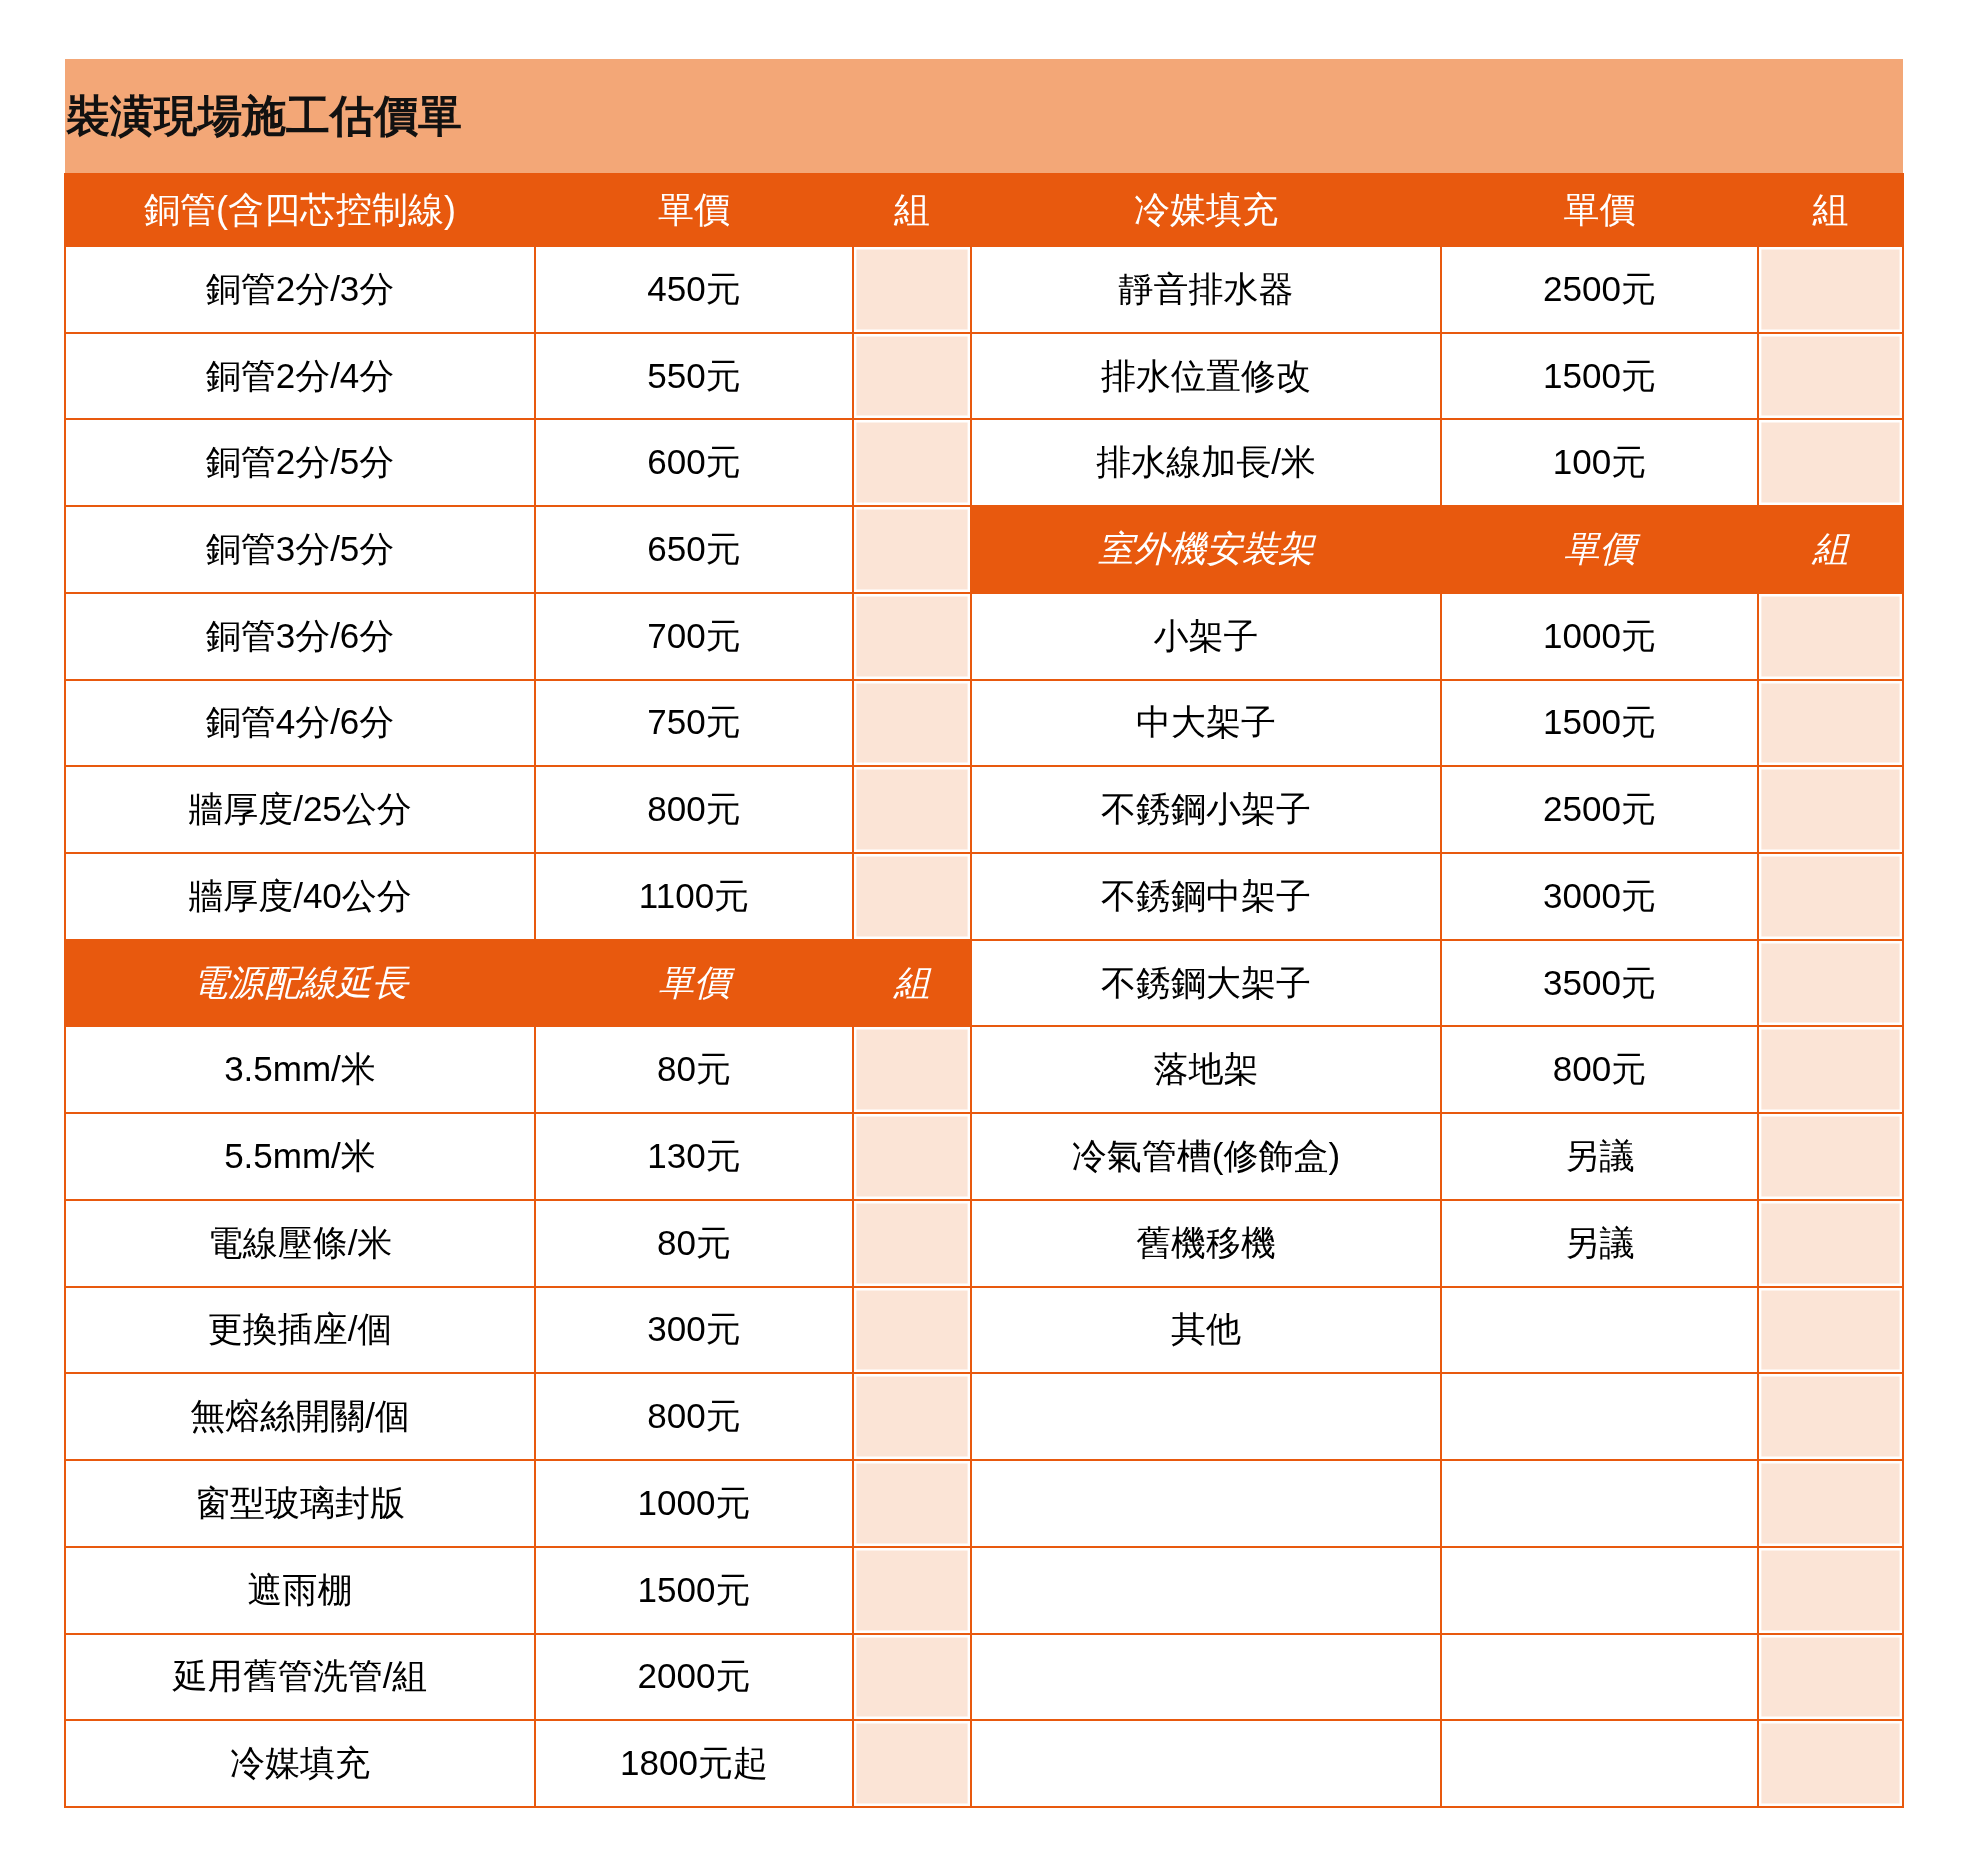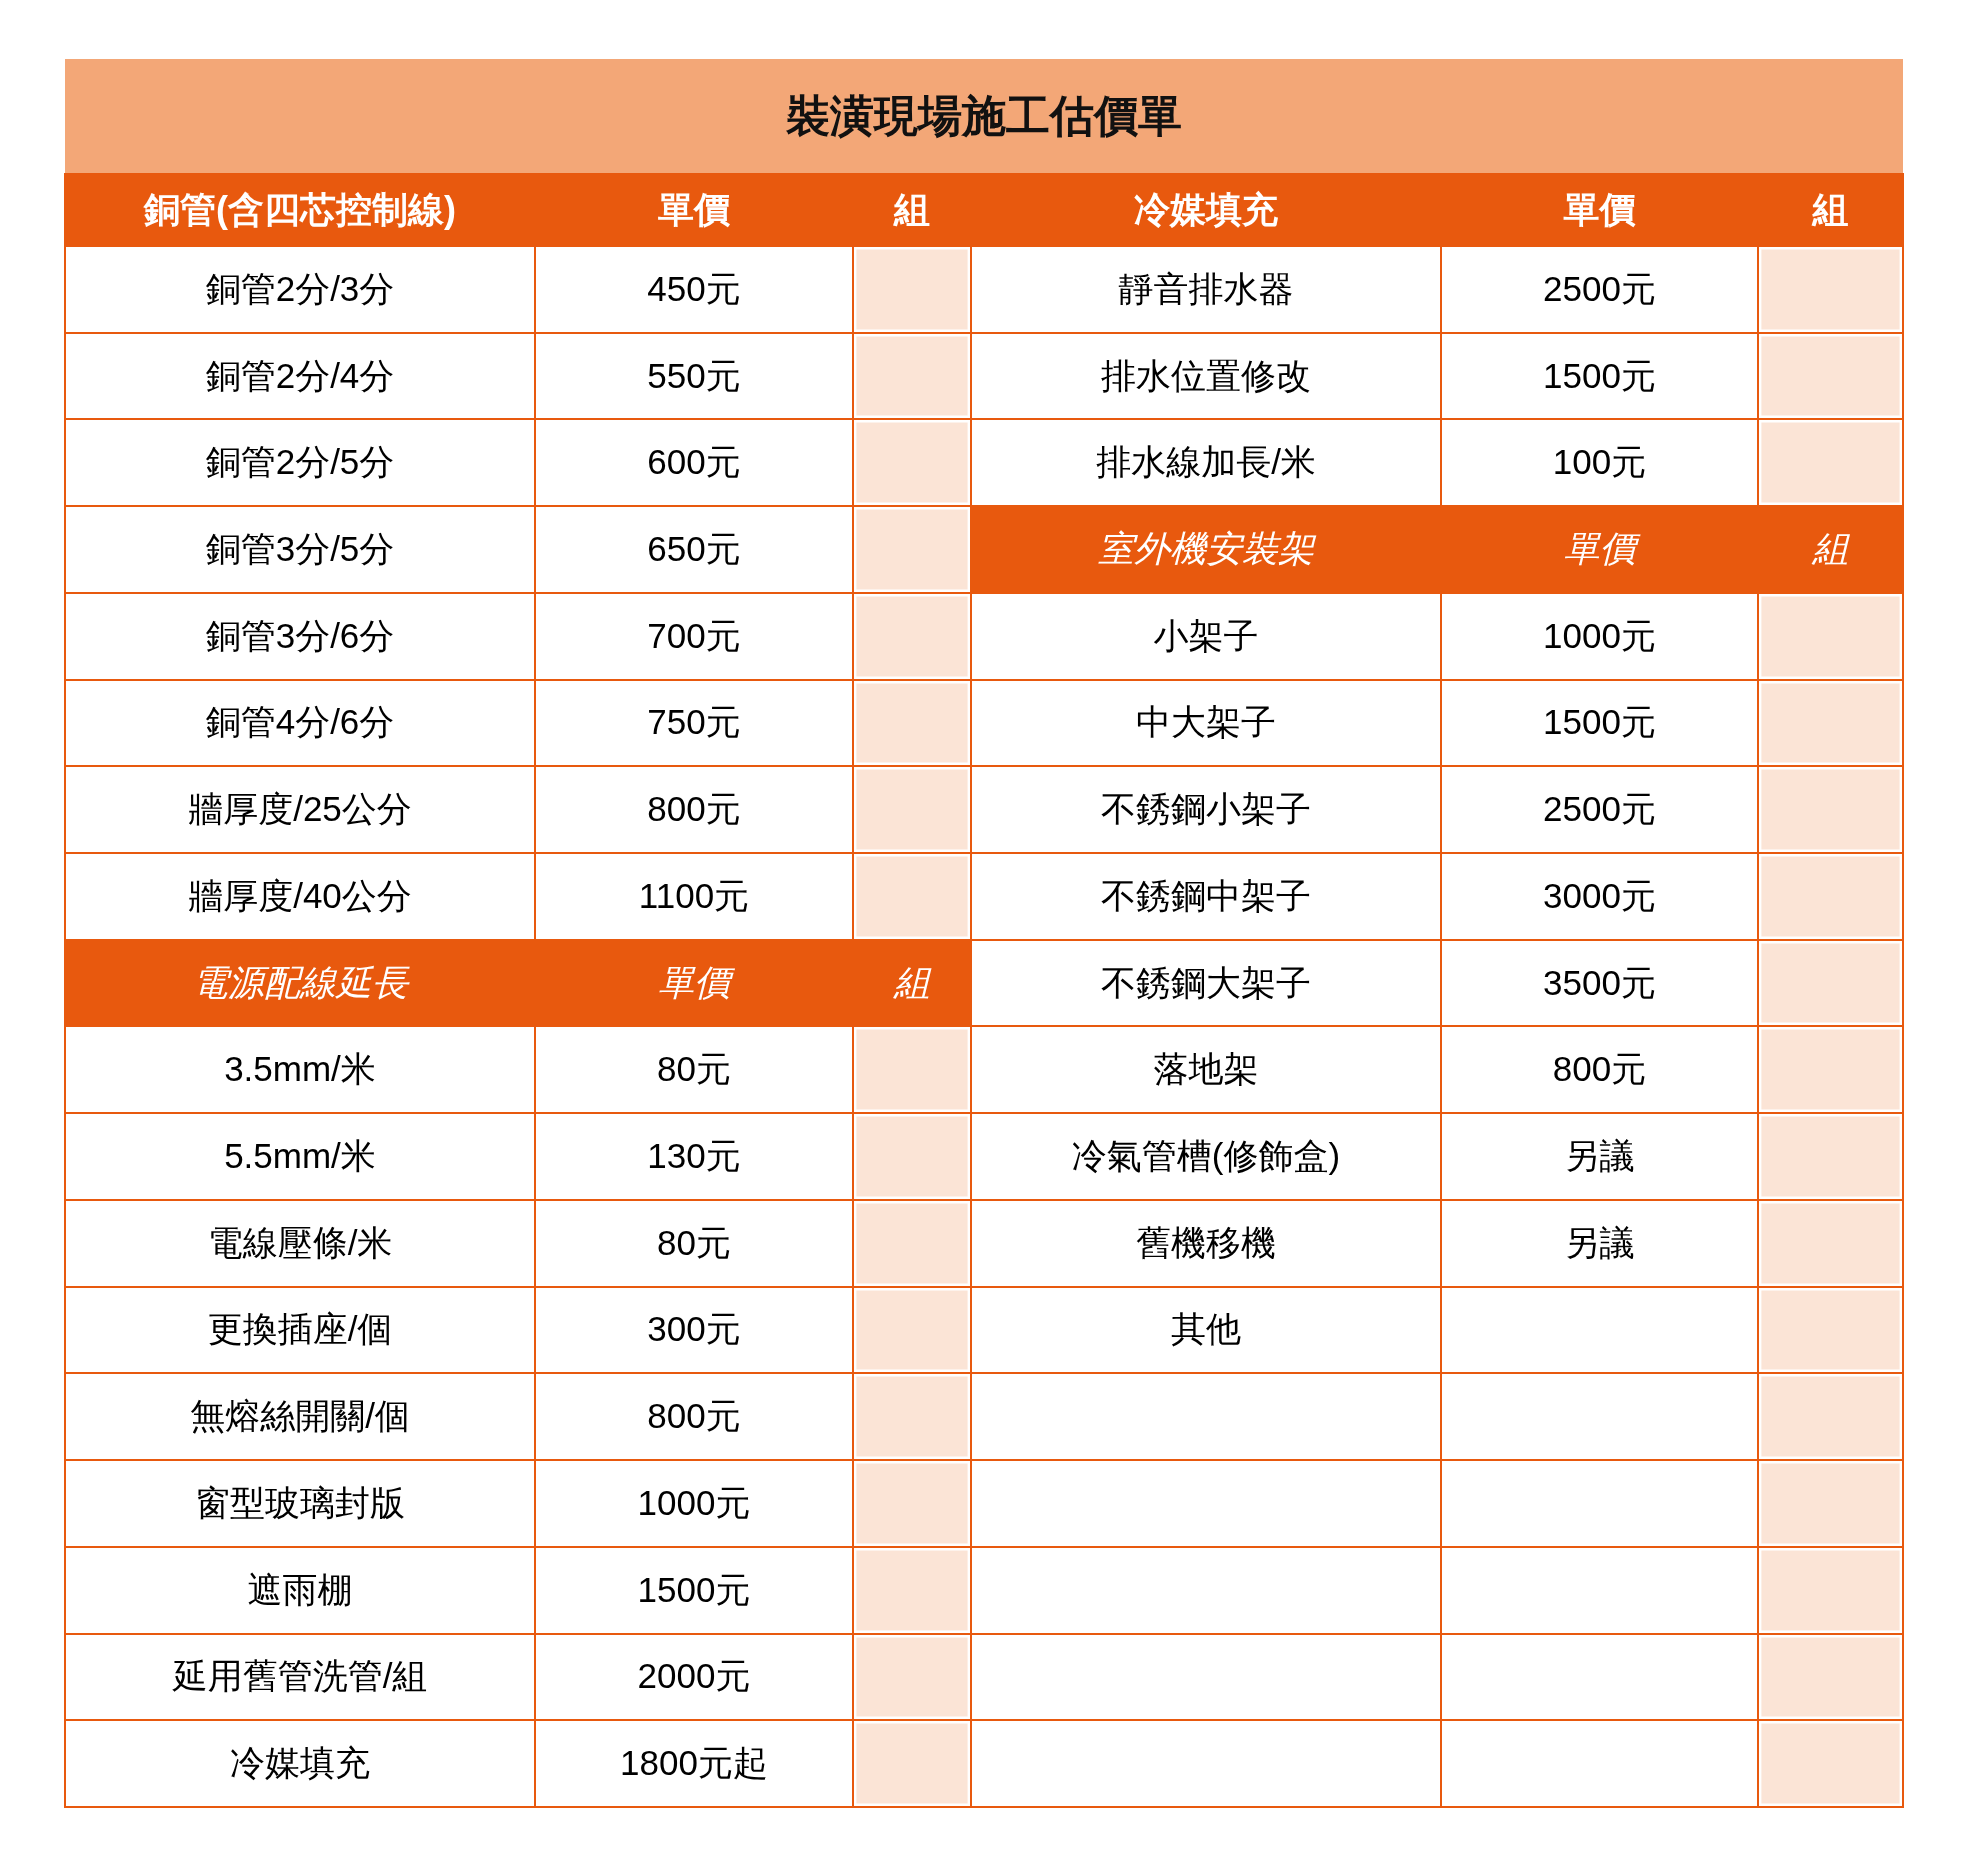--- a/index.html
+++ b/index.html
@@ -22,31 +22,31 @@
     left:64px;top:59px;
     width:1838px;height:1749px;
     border-collapse:collapse;
     table-layout:fixed;
   }
   tr.title-row th{
     background:var(--title-bg);
     height:112px;
     font-size:44px;
     font-weight:700;
-    text-align:center;
+    text-align:left;
     vertical-align:middle;
     border:0;
     color:#111111;
   }
   tr.head-row th{
     background:var(--header-bg);
     color:#ffffff;
     height:68px;
     font-size:36px;
-    font-weight:700;
+    font-weight:400;
     text-align:center;
     vertical-align:middle;
     border:2.4px solid var(--border);
   }
   tbody tr{height:75px;}
   tbody td{
     border:2.4px solid var(--border);
     background:#ffffff;
     font-size:35px;
     text-align:center;

